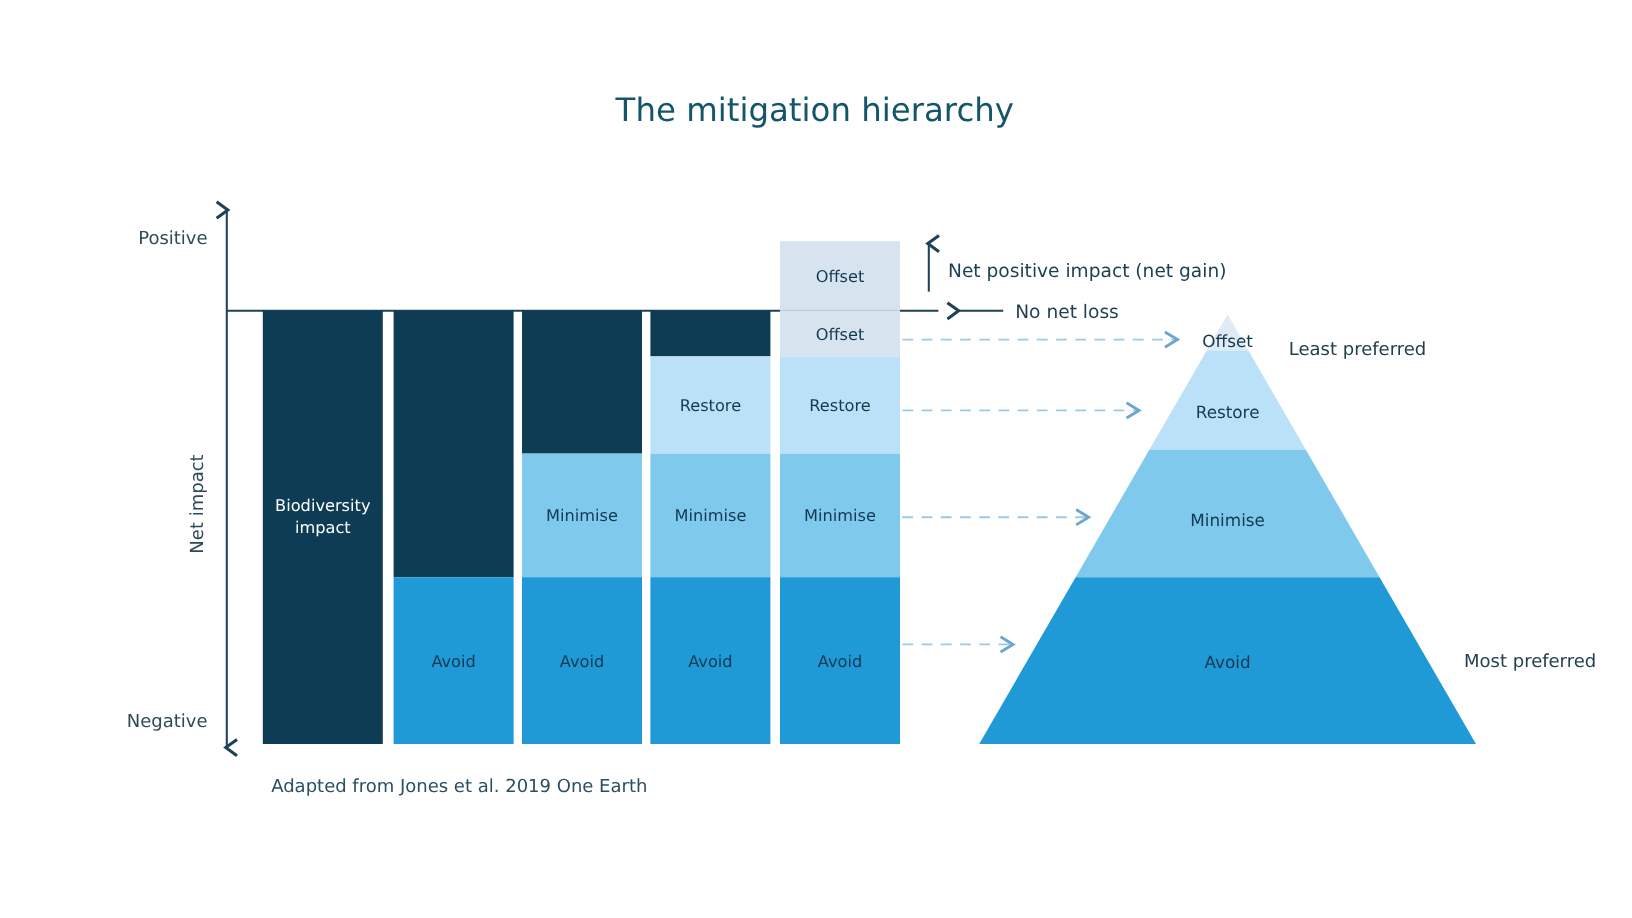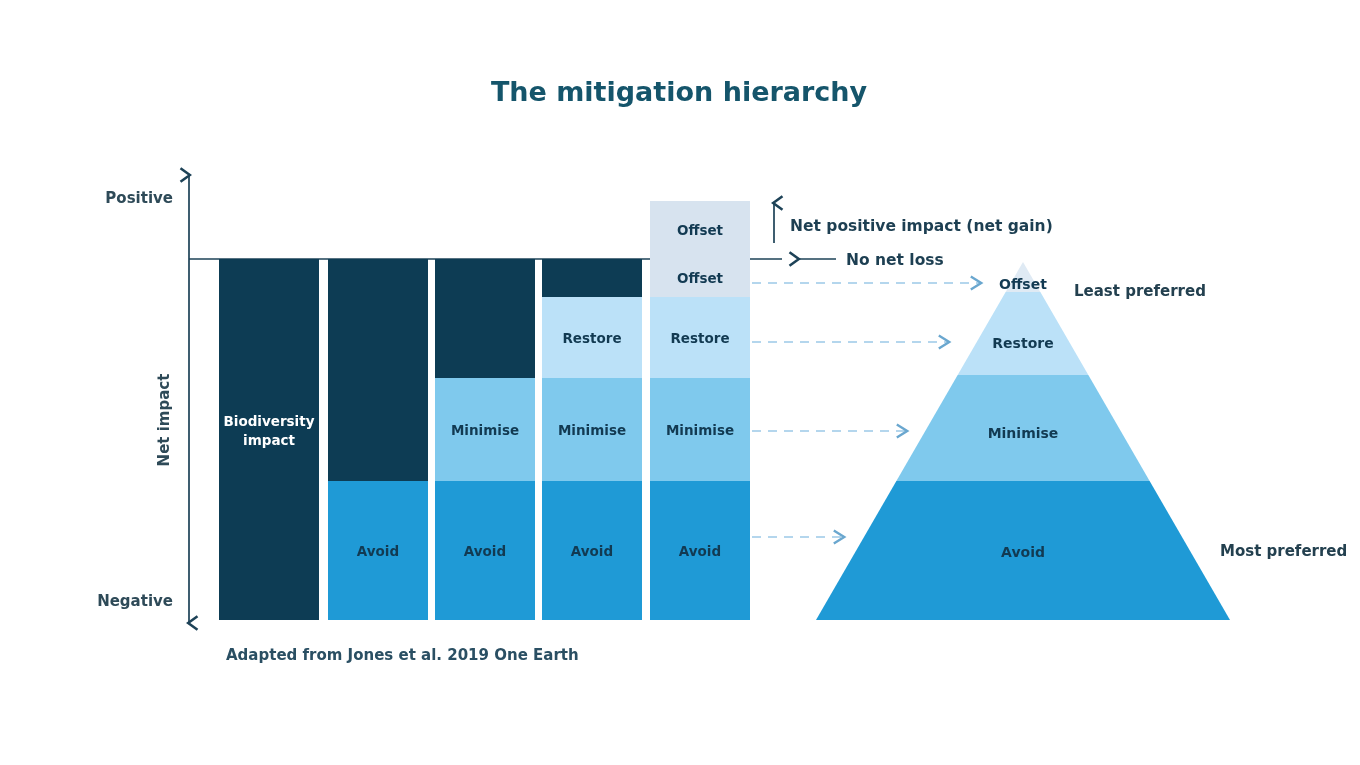--- a/index.html
+++ b/index.html
@@ -1,21 +1,21 @@
 <!DOCTYPE html>
 <html><head>
 <meta charset="utf-8">
 <style>
   html,body{margin:0;padding:0;}
   body{
     width:1360px;height:765px;background:#ffffff;
     font-family:"DejaVu Sans","Liberation Sans",sans-serif;
     overflow:hidden;position:relative;
   }
-  #stage{position:absolute;inset:0;font-weight:bold;}
+  #stage{position:absolute;inset:0;}
   svg{display:block;}
   .ttl{fill:#15556b;font-size:27px;}
   .axlab{fill:#2e4a58;font-size:15px;}
   .bar-lab{font-size:13.5px;}
   .bar-lab.dark{fill:#123a52;}
   .bar-lab.light{fill:#ffffff;}
   .pyr-lab{fill:#123a52;font-size:14px;}
   .note{fill:#1d3f52;font-size:15.5px;}
   .pref{fill:#23404f;font-size:15px;}
   .cred{fill:#2a4f63;font-size:15px;}

